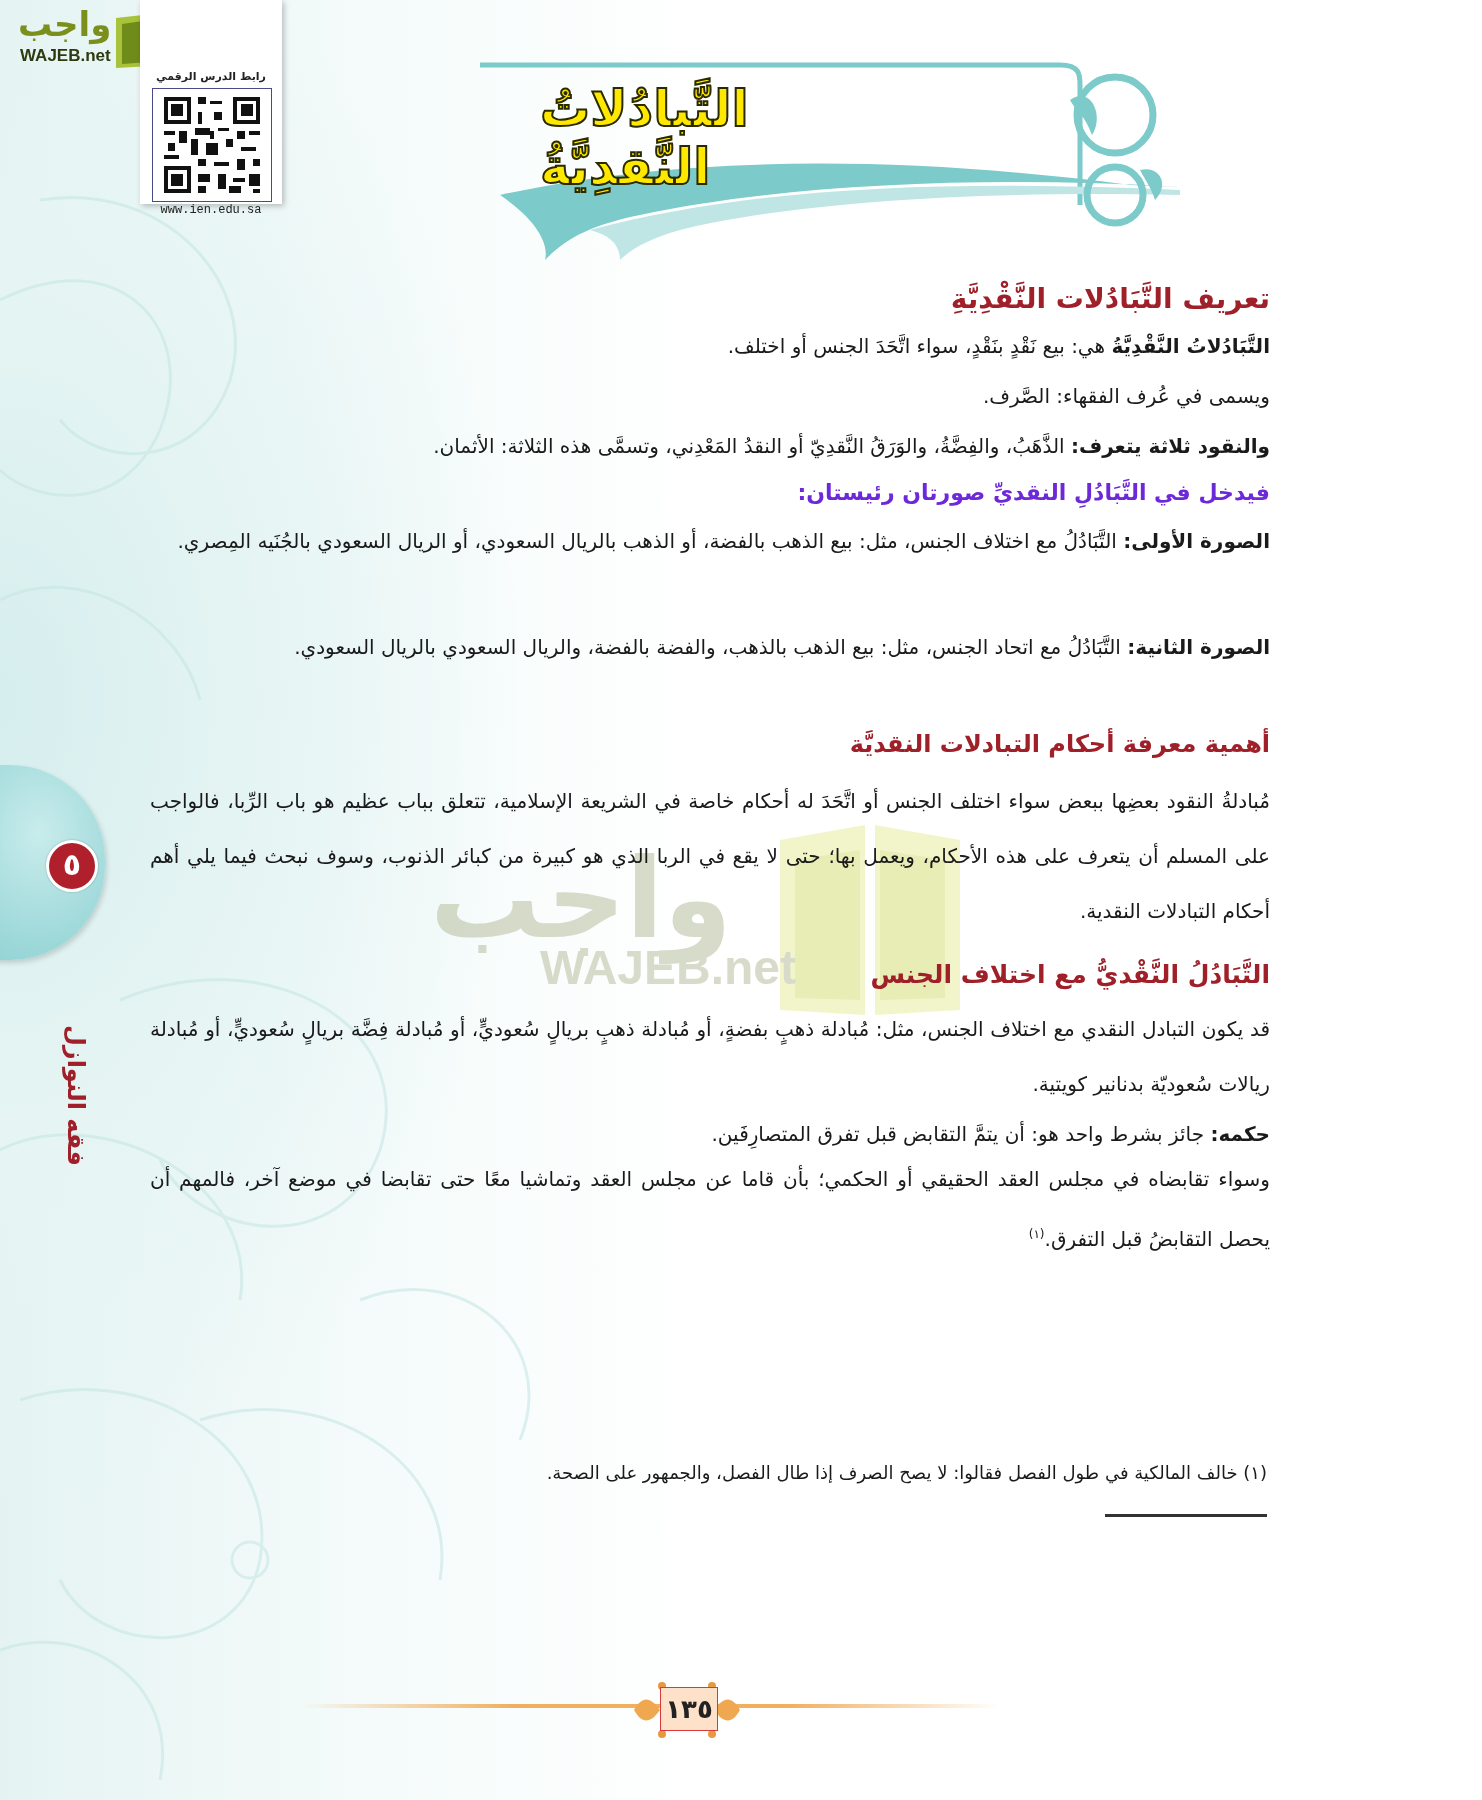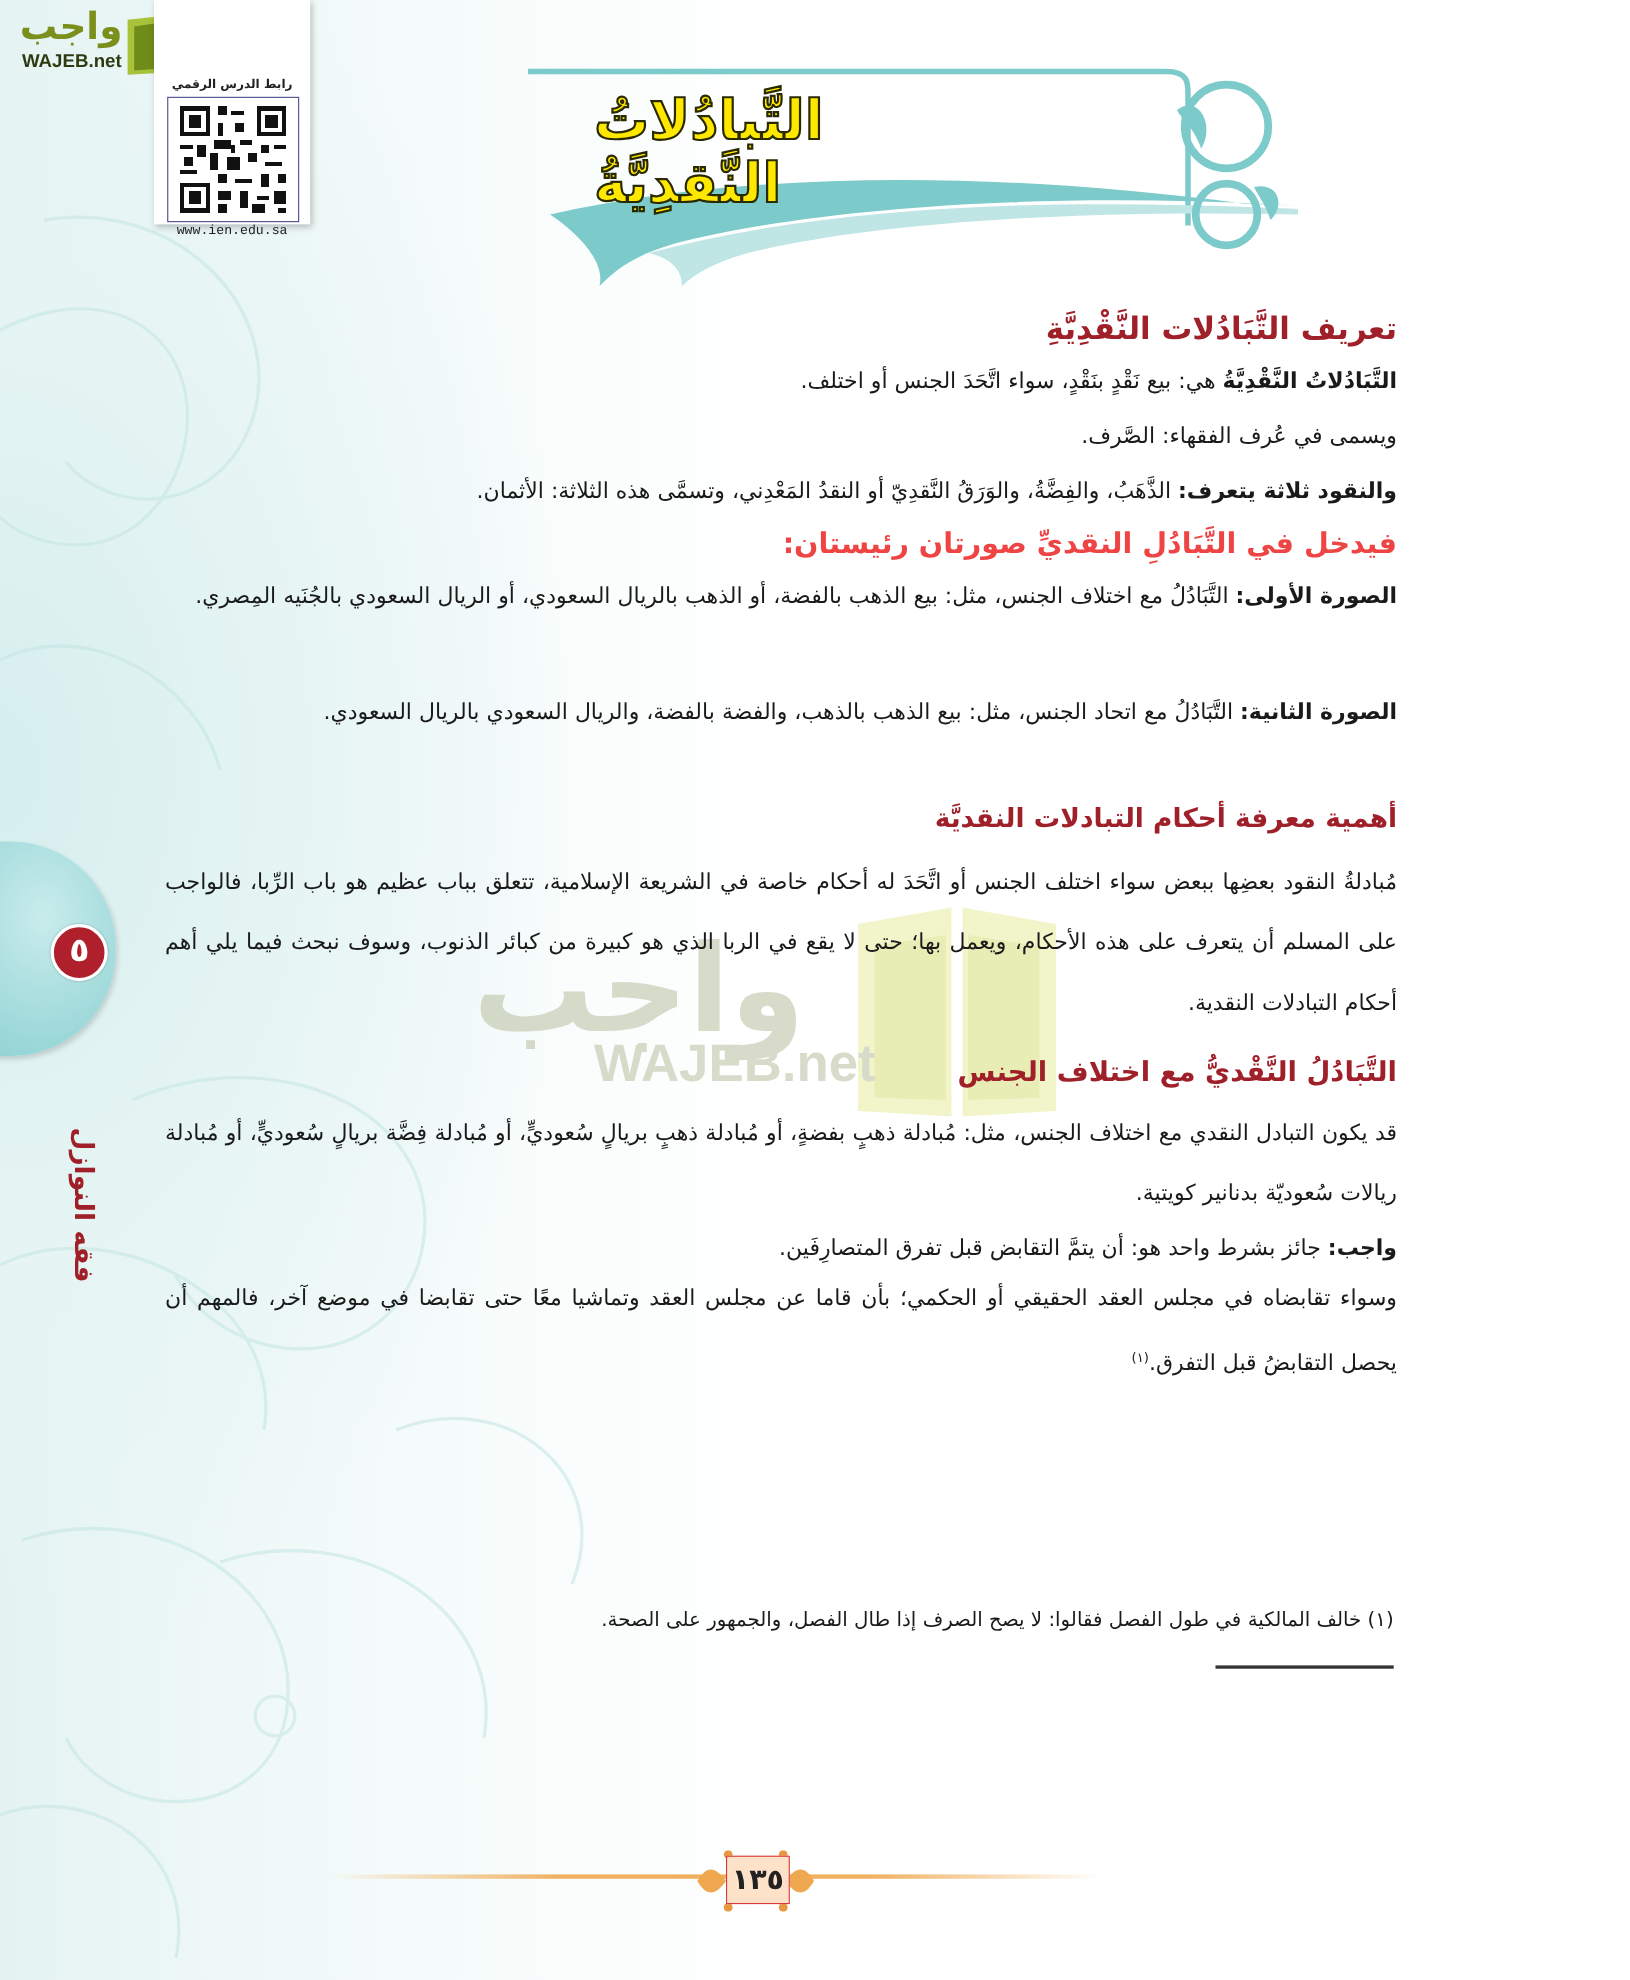--- a/index.html
+++ b/index.html
@@ -28,21 +28,21 @@
   .qr-box { position:absolute; left:12px; top:88px; width:118px; height:112px; border:1px solid #4a4a8a; background:#fff; }
   .qr-url { position:absolute; left:0; right:0; top:203px; text-align:center; font-family:Liberation Mono, monospace; font-size:12px; color:#222; }
 
   
   .banner { position:absolute; left:480px; top:55px; width:700px; height:210px; }
   .title { position:absolute; left:540px; top:80px; width:320px; text-align:left; font-family:"DejaVu Sans", sans-serif; font-weight:bold; font-size:50px; color:#ffe800; -webkit-text-stroke:2px #2a2a00; direction:rtl; letter-spacing:1px; }
 
   
   .content { position:absolute; left:150px; top:290px; width:1120px; direction:rtl; text-align:right; color:#1a1a1a; }
   .h-red { font-family:"DejaVu Sans", sans-serif; font-weight:bold; color:#a0202a; font-size:28px; margin:0; position:absolute; right:0; }
-  .h-blue { font-weight:bold; color:#ef4444; font-size:26px; position:absolute; right:0; }
+  .h-blue { font-weight:bold; color:#6d28d9; font-size:22px; position:absolute; right:0; }
   .p { position:absolute; right:0; font-size:20px; line-height:28px; white-space:nowrap; }
   .p.wrap { white-space:normal; width:1120px; line-height:55px; text-align:justify; text-align-last:right; }
   .b { font-weight:bold; }
   sup { font-size:12px; }
 
   
   .chapter-tab { position:absolute; left:-60px; top:765px; width:165px; height:195px; border-radius:0 95px 95px 0; background:radial-gradient(ellipse at 60% 35%, #c9ecec 0%, #9fd9da 60%, #86cdcd 100%); box-shadow:2px 3px 5px rgba(0,0,0,0.15); }
   .chapter-num { position:absolute; left:46px; top:840px; width:46px; height:46px; border-radius:50%; background:#b0202c; border:3px solid #ffffff; box-shadow:0 0 2px rgba(0,0,0,0.3); color:#fff; text-align:center; line-height:44px; font-size:30px; font-weight:bold; }
   .chapter-name { position:absolute; left:30px; top:1010px; width:60px; height:170px; writing-mode:vertical-rl; font-weight:bold; font-size:24px; color:#a0202a; text-align:center; direction:rtl; }
 
@@ -181,21 +181,21 @@
   <div class="p wrap" style="top:330px;">
     <span class="b">الصورة الثانية:</span><span> التَّبَادُلُ مع اتحاد الجنس، مثل: بيع الذهب بالذهب، والفضة بالفضة، والريال السعودي بالريال السعودي.</span>
   </div>
 
   <h2 class="h-red" style="top:440px; font-size:24px;">أهمية معرفة أحكام التبادلات النقديَّة</h2>
   <div class="p wrap" style="top:484px;">مُبادلةُ النقود بعضِها ببعض سواء اختلف الجنس أو اتَّحَدَ له أحكام خاصة في الشريعة الإسلامية، تتعلق بباب عظيم هو باب الرِّبا، فالواجب على المسلم أن يتعرف على هذه الأحكام، ويعمل بها؛ حتى لا يقع في الربا الذي هو كبيرة من كبائر الذنوب، وسوف نبحث فيما يلي أهم أحكام التبادلات النقدية.</div>
 
   <h2 class="h-red" style="top:670px; font-size:25px;">التَّبَادُلُ النَّقْديُّ مع اختلاف الجنس</h2>
   <div class="p wrap" style="top:712px;">قد يكون التبادل النقدي مع اختلاف الجنس، مثل: مُبادلة ذهبٍ بفضةٍ، أو مُبادلة ذهبٍ بريالٍ سُعوديٍّ، أو مُبادلة فِضَّة بريالٍ سُعوديٍّ، أو مُبادلة ريالات سُعوديّة بدنانير كويتية.</div>
   <div class="p" style="top:830px;">
-    <span class="b">واجب:</span><span> جائز بشرط واحد هو: أن يتمَّ التقابض قبل تفرق المتصارِفَين.</span>
+    <span class="b">حكمه:</span><span> جائز بشرط واحد هو: أن يتمَّ التقابض قبل تفرق المتصارِفَين.</span>
   </div>
   <div class="p wrap" style="top:862px;">
     <span>وسواء تقابضاه في مجلس العقد الحقيقي أو الحكمي؛ بأن قاما عن مجلس العقد وتماشيا معًا حتى تقابضا في موضع آخر، فالمهم أن يحصل التقابضُ قبل التفرق.</span><sup>(١)</sup>
   </div>
 </div>
 
 <div class="fn-rule"></div>
 <div class="footnote">(١) خالف المالكية في طول الفصل فقالوا: لا يصح الصرف إذا طال الفصل، والجمهور على الصحة.</div>
 
 <div class="pn-line"></div>

